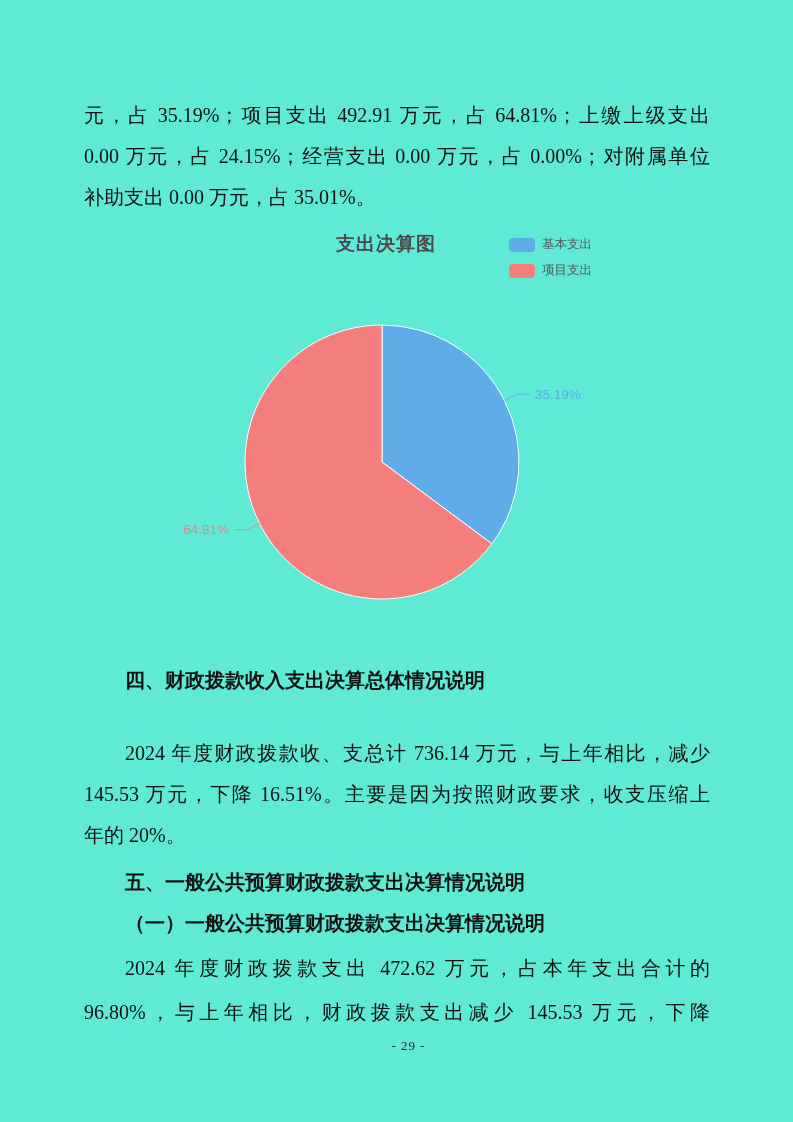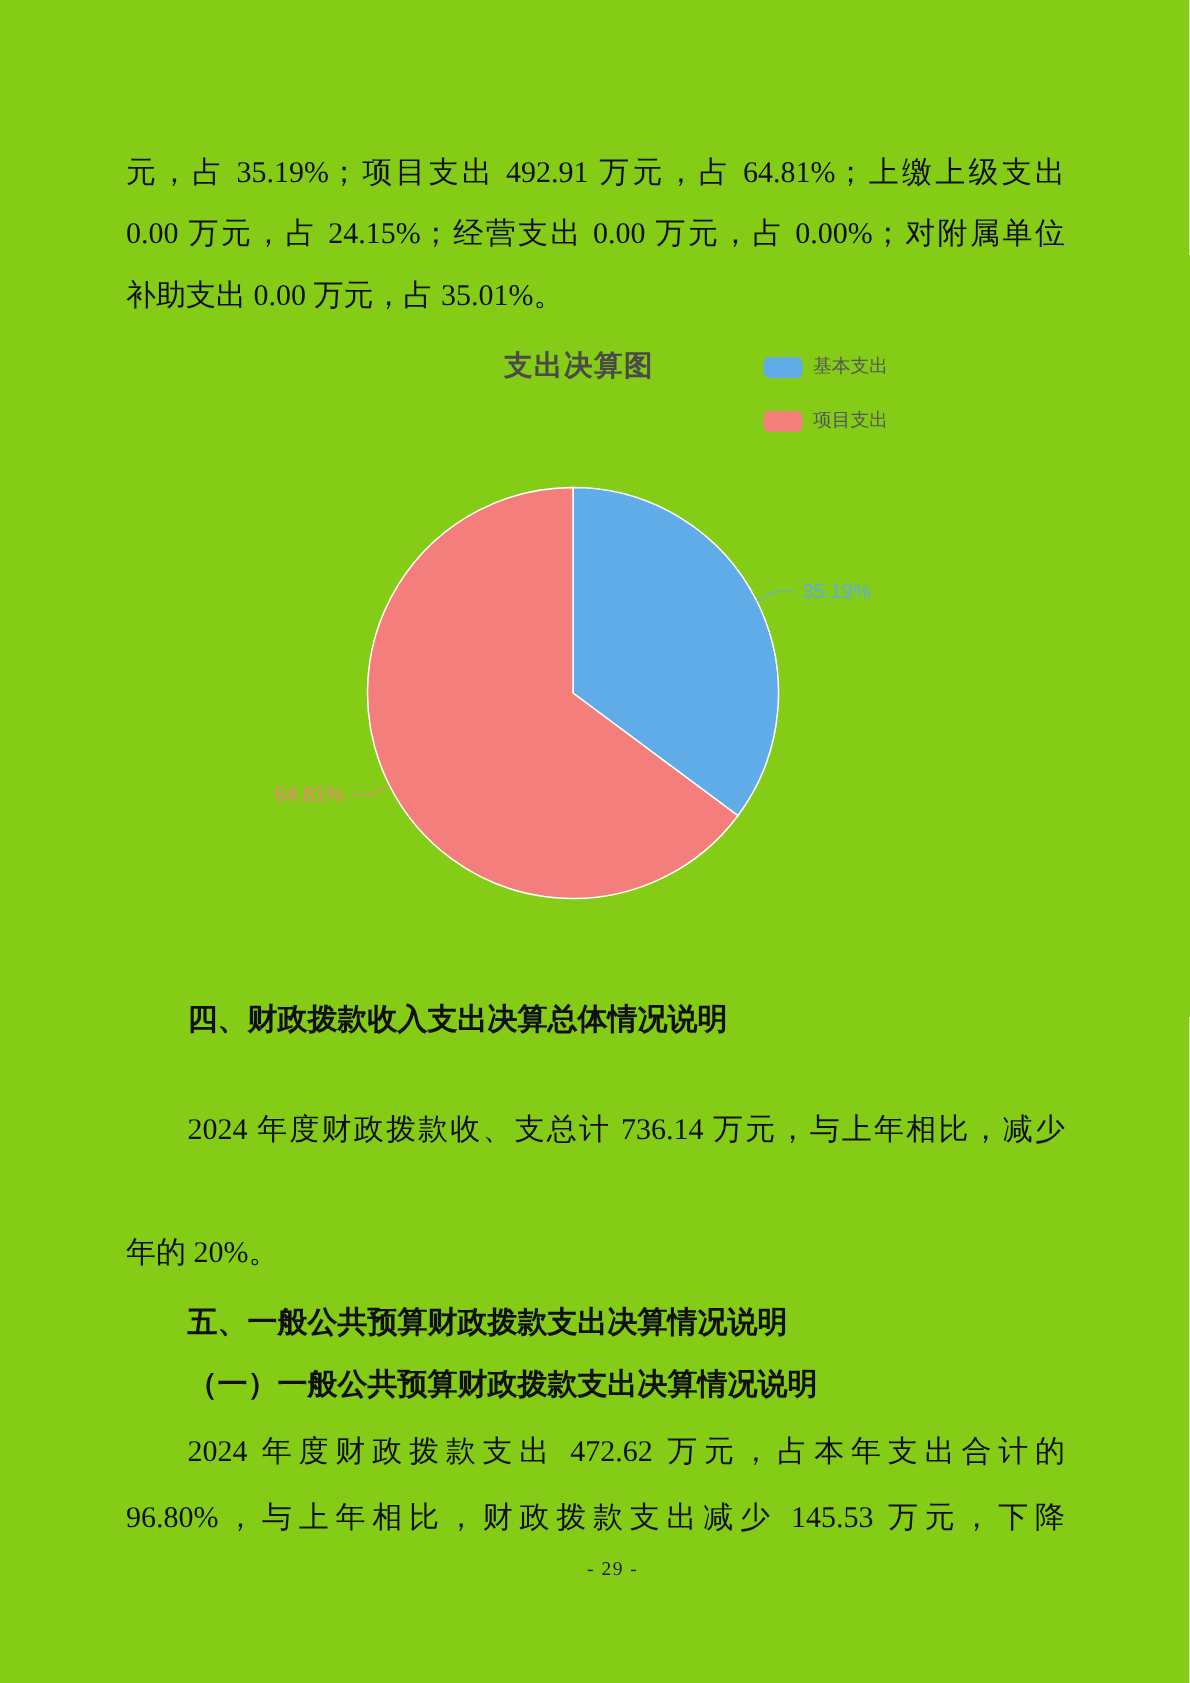--- a/index.html
+++ b/index.html
@@ -1,35 +1,35 @@
 <!DOCTYPE html>
 <html><head>
 <meta charset="utf-8">
 <style>
   html,body{margin:0;padding:0;background:#ffffff;}
   .page{
-    position:relative;width:793px;height:1122px;background:#84cc16;
+    position:relative;width:793px;height:1122px;background:#5eead4;
     overflow:hidden;margin:0 auto;
     font-family:"Liberation Serif","DejaVu Serif",serif;
     color:#101010;
   }
   .ln{position:absolute;font-size:20px;line-height:26px;}
   .m0{left:84px;width:626px;}
   .ind{left:125px;width:585px;}
   .just{text-align:justify;text-align-last:justify;}
   .nowrap{white-space:nowrap;}
   .bold{font-weight:bold;}
   .chart-title{
     position:absolute;left:336px;top:231px;
     font-family:"Liberation Sans","DejaVu Sans",sans-serif;
     font-size:19px;font-weight:bold;letter-spacing:1px;
   }
   .legend{
     position:absolute;left:509px;top:236px;
-    display:flex;flex-direction:column;gap:19px;
+    display:flex;flex-direction:column;gap:9px;
   }
   .legend-item{display:flex;align-items:center;}
   .legend-swatch{width:26px;height:14px;border-radius:4px;display:inline-block;}
   .legend-label{
     font-family:"Liberation Sans","DejaVu Sans",sans-serif;
     font-size:12.5px;color:#555555;margin-left:7px;
   }
   .pie-svg{position:absolute;left:0;top:0;pointer-events:none;}
   .pie-label{
     font-family:"Liberation Sans","DejaVu Sans",sans-serif;
@@ -64,20 +64,21 @@
       <path d="M382,462 L382.0,325.0 A137,137 0 0 1 491.9,543.8 Z" fill="#5FACE8" stroke="#ffffff" stroke-width="1"></path>
       <polyline points="504.4,400.5 516.9,394.3 529.9,394.3" fill="none" stroke="#5FACE8" stroke-opacity="0.65" stroke-width="1.2"></polyline>
       <text x="534.9" y="398.8" text-anchor="start" fill="#5FACE8" class="pie-label">35.19%</text>
       <path d="M382,462 L491.9,543.8 A137,137 0 1 1 382.0,325.0 Z" fill="#F47E7B" stroke="#ffffff" stroke-width="1"></path>
       <polyline points="259.6,523.5 247.1,529.7 234.1,529.7" fill="none" stroke="#F47E7B" stroke-opacity="0.65" stroke-width="1.2"></polyline>
       <text x="229.1" y="534.2" text-anchor="end" fill="#F47E7B" class="pie-label">64.81%</text>
     </svg>
 
   <div class="ln bold nowrap" style="left:125px;top:667px">四、财政拨款收入支出决算总体情况说明</div>
   <div class="ln ind just" style="top:740px">2024 年度财政拨款收、支总计 736.14 万元，与上年相比，减少</div>
+  <div class="ln m0 just" style="top:781px">145.53 万元，下降 16.51%。主要是因为按照财政要求，收支压缩上</div>
   <div class="ln m0 nowrap" style="top:822px">年的 20%。</div>
 
   <div class="ln bold nowrap" style="left:125px;top:869px">五、一般公共预算财政拨款支出决算情况说明</div>
   <div class="ln bold nowrap" style="left:125px;top:910px">（一）一般公共预算财政拨款支出决算情况说明</div>
   <div class="ln ind just" style="top:955px">2024 年度财政拨款支出 472.62 万元，占本年支出合计的</div>
   <div class="ln m0 just" style="top:999px">96.80%，与上年相比，财政拨款支出减少 145.53 万元，下降</div>
 
   <div class="pageno">- 29 -</div>
 </div>
 

